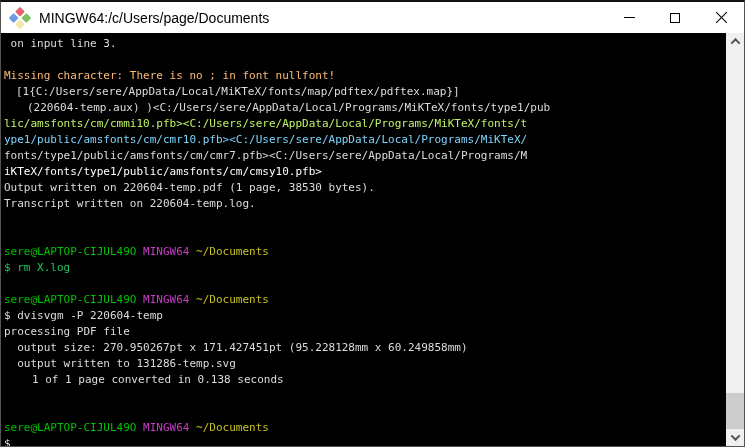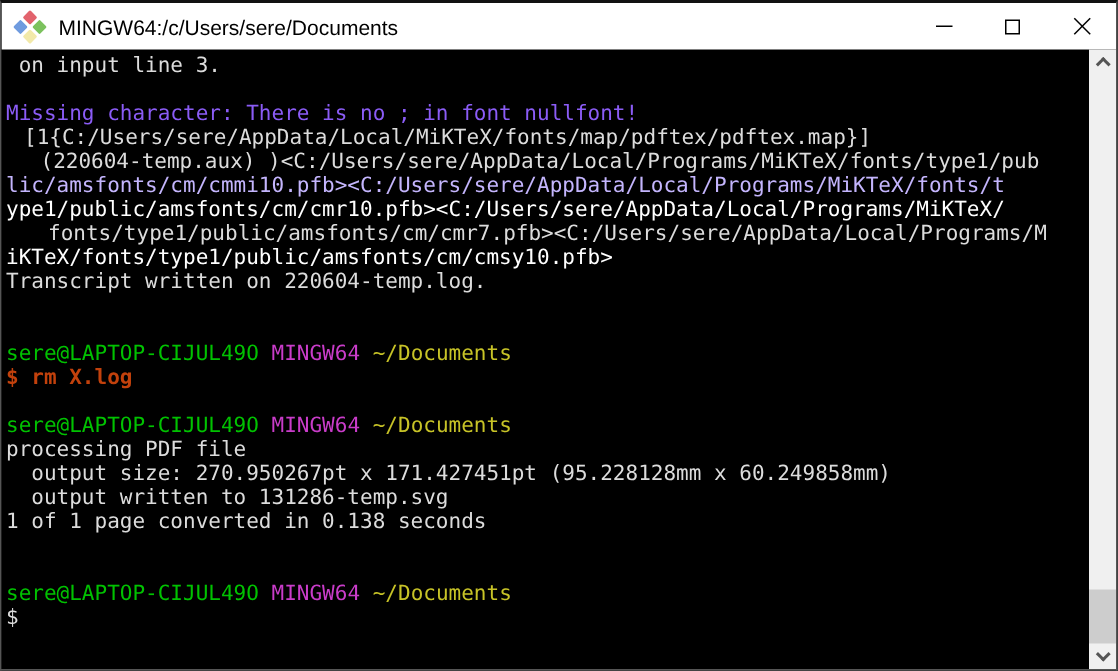--- a/index.html
+++ b/index.html
@@ -85,21 +85,21 @@
   .content {
     flex: 1;
     display: flex;
     min-height: 0;
   }
   .terminal {
     flex: 1;
     overflow: hidden;
     padding: 3px 0 0 3px;
     font-family: "DejaVu Sans Mono", "Liberation Mono", monospace;
-    font-size: 14px;
+    font-size: 11px;
     line-height: 16px;
   }
   .term-line {
     height: 16px;
     white-space: pre;
   }
   
   .scrollbar {
     flex: 0 0 18px;
     position: relative;
@@ -138,56 +138,58 @@
 
   <div class="titlebar" style="background: rgb(255, 255, 255);">
     <div class="app-icon">
       <div class="diamond">
         <div class="q" id="q-tl" style="background: rgb(226, 99, 109);"></div>
         <div class="q" id="q-tr" style="background: rgb(124, 194, 94);"></div>
         <div class="q" id="q-bl" style="background: rgb(111, 155, 223);"></div>
         <div class="q" id="q-br" style="background: rgb(242, 233, 169);"></div>
       </div>
     </div>
-    <span class="title" style="color: rgb(0, 0, 0);">MINGW64:/c/Users/sere/Documents</span>
+    <span class="title" style="color: rgb(0, 0, 0);">MINGW64:/c/Users/page/Documents</span>
     <div class="controls" id="controls">
         <div class="ctl-btn">
           <span class="ic-min"></span>
         </div>
         <div class="ctl-btn">
           <span class="ic-max"></span>
         </div>
         <div class="ctl-btn">
           <span class="ic-close"></span>
         </div>
       </div>
   </div>
 
   <div class="content">
     <div class="terminal" id="terminal" style="background: rgb(0, 0, 0);">
         <div class="term-line"><span style="color: rgb(220, 220, 220);"> on input line 3.</span></div>
         <div class="term-line">&nbsp;</div>
-        <div class="term-line"><span style="color: #8b5cf6;">Missing character: There is no ; in font nullfont!</span></div>
+        <div class="term-line"><span style="color: #fdba74;">Missing character: There is no ; in font nullfont!</span></div>
         <div class="term-line"><span style="color: rgb(220, 220, 220); margin-left: 12px;">[1{C:/Users/sere/AppData/Local/MiKTeX/fonts/map/pdftex/pdftex.map}]</span></div>
         <div class="term-line"><span style="color: rgb(220, 220, 220); margin-left: 23px;">(220604-temp.aux) )&lt;C:/Users/sere/AppData/Local/Programs/MiKTeX/fonts/type1/pub</span></div>
-        <div class="term-line"><span style="color: #c4b5fd;">lic/amsfonts/cm/cmmi10.pfb&gt;&lt;C:/Users/sere/AppData/Local/Programs/MiKTeX/fonts/t</span></div>
-        <div class="term-line"><span style="color: #ffffff;">ype1/public/amsfonts/cm/cmr10.pfb&gt;&lt;C:/Users/sere/AppData/Local/Programs/MiKTeX/</span></div>
-        <div class="term-line"><span style="color: rgb(220, 220, 220); margin-left: 28px;">fonts/type1/public/amsfonts/cm/cmr7.pfb&gt;&lt;C:/Users/sere/AppData/Local/Programs/M</span></div>
+        <div class="term-line"><span style="color: #bef264;">lic/amsfonts/cm/cmmi10.pfb&gt;&lt;C:/Users/sere/AppData/Local/Programs/MiKTeX/fonts/t</span></div>
+        <div class="term-line"><span style="color: #7dd3fc;">ype1/public/amsfonts/cm/cmr10.pfb&gt;&lt;C:/Users/sere/AppData/Local/Programs/MiKTeX/</span></div>
+        <div class="term-line"><span style="color: rgb(220, 220, 220);">fonts/type1/public/amsfonts/cm/cmr7.pfb&gt;&lt;C:/Users/sere/AppData/Local/Programs/M</span></div>
         <div class="term-line"><span style="color: #ffffff;">iKTeX/fonts/type1/public/amsfonts/cm/cmsy10.pfb&gt;</span></div>
+        <div class="term-line"><span style="color: rgb(220, 220, 220);">Output written on 220604-temp.pdf (1 page, 38530 bytes).</span></div>
         <div class="term-line"><span style="color: rgb(220, 220, 220);">Transcript written on 220604-temp.log.</span></div>
         <div class="term-line">&nbsp;</div>
         <div class="term-line">&nbsp;</div>
         <div class="term-line"><span style="color: rgb(0, 194, 0);">sere@LAPTOP-CIJUL49O</span><span style="color: rgb(220, 220, 220);"> </span><span style="color: rgb(201, 60, 201);">MINGW64</span><span style="color: rgb(220, 220, 220);"> </span><span style="color: rgb(199, 195, 39);">~/Documents</span></div>
-        <div class="term-line"><span style="color: #c2410c; font-weight: bold;">$ rm X.log</span></div>
+        <div class="term-line"><span style="color: #22c55e;">$ rm X.log</span></div>
         <div class="term-line">&nbsp;</div>
         <div class="term-line"><span style="color: rgb(0, 194, 0);">sere@LAPTOP-CIJUL49O</span><span style="color: rgb(220, 220, 220);"> </span><span style="color: rgb(201, 60, 201);">MINGW64</span><span style="color: rgb(220, 220, 220);"> </span><span style="color: rgb(199, 195, 39);">~/Documents</span></div>
+        <div class="term-line"><span style="color: rgb(220, 220, 220);">$ dvisvgm -P 220604-temp</span></div>
         <div class="term-line"><span style="color: rgb(220, 220, 220); text-align: center;">processing PDF file</span></div>
         <div class="term-line"><span style="color: rgb(220, 220, 220);">  output size: 270.950267pt x 171.427451pt (95.228128mm x 60.249858mm)</span></div>
         <div class="term-line"><span style="color: rgb(220, 220, 220);">  output written to 131286-temp.svg</span></div>
-        <div class="term-line"><span style="color: rgb(220, 220, 220);">1 of 1 page converted in 0.138 seconds</span></div>
+        <div class="term-line"><span style="color: rgb(220, 220, 220); margin-left: 28px;">1 of 1 page converted in 0.138 seconds</span></div>
         <div class="term-line">&nbsp;</div>
         <div class="term-line">&nbsp;</div>
         <div class="term-line"><span style="color: rgb(0, 194, 0);">sere@LAPTOP-CIJUL49O</span><span style="color: rgb(220, 220, 220);"> </span><span style="color: rgb(201, 60, 201);">MINGW64</span><span style="color: rgb(220, 220, 220);"> </span><span style="color: rgb(199, 195, 39);">~/Documents</span></div>
         <div class="term-line"><span style="color: rgb(220, 220, 220);">$ </span></div>
       </div>
     <div class="scrollbar" id="scrollbar" style="background: rgb(240, 240, 240);">
       <div class="sb-btn up">
         <i class="chev up-chev"></i>
       </div>
       <div class="sb-thumb" style="background: rgb(205, 205, 205);"></div>

